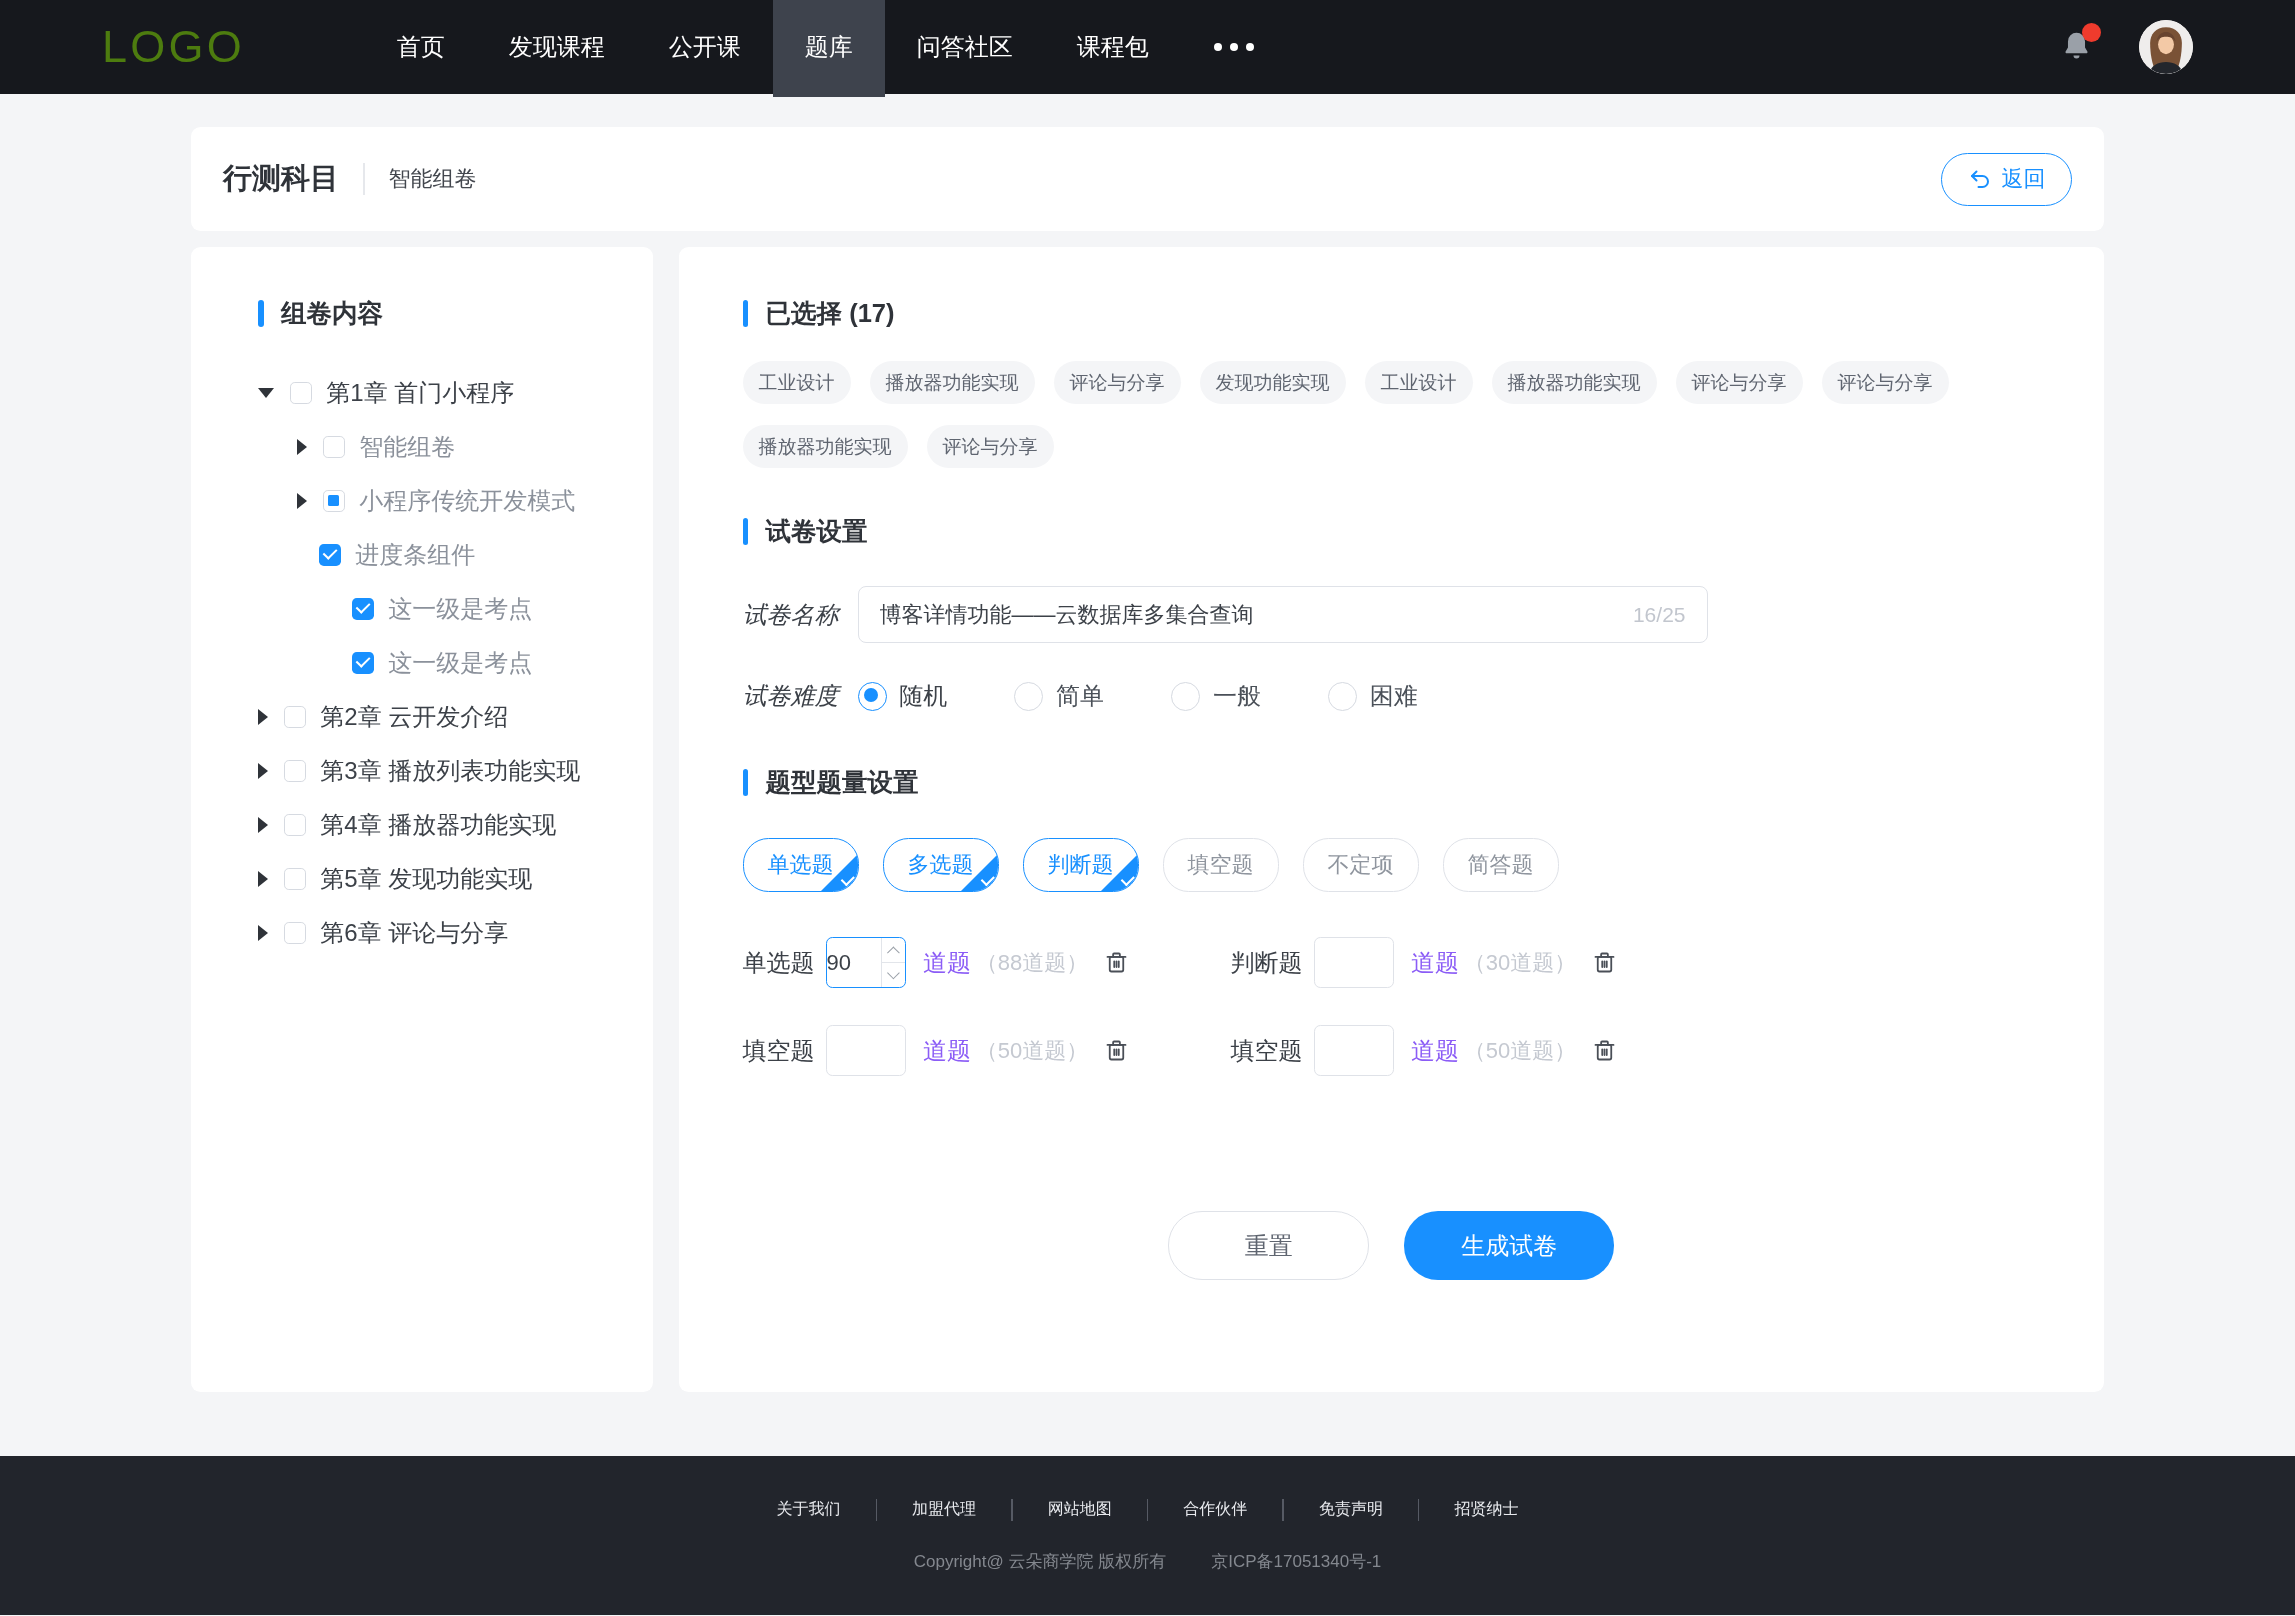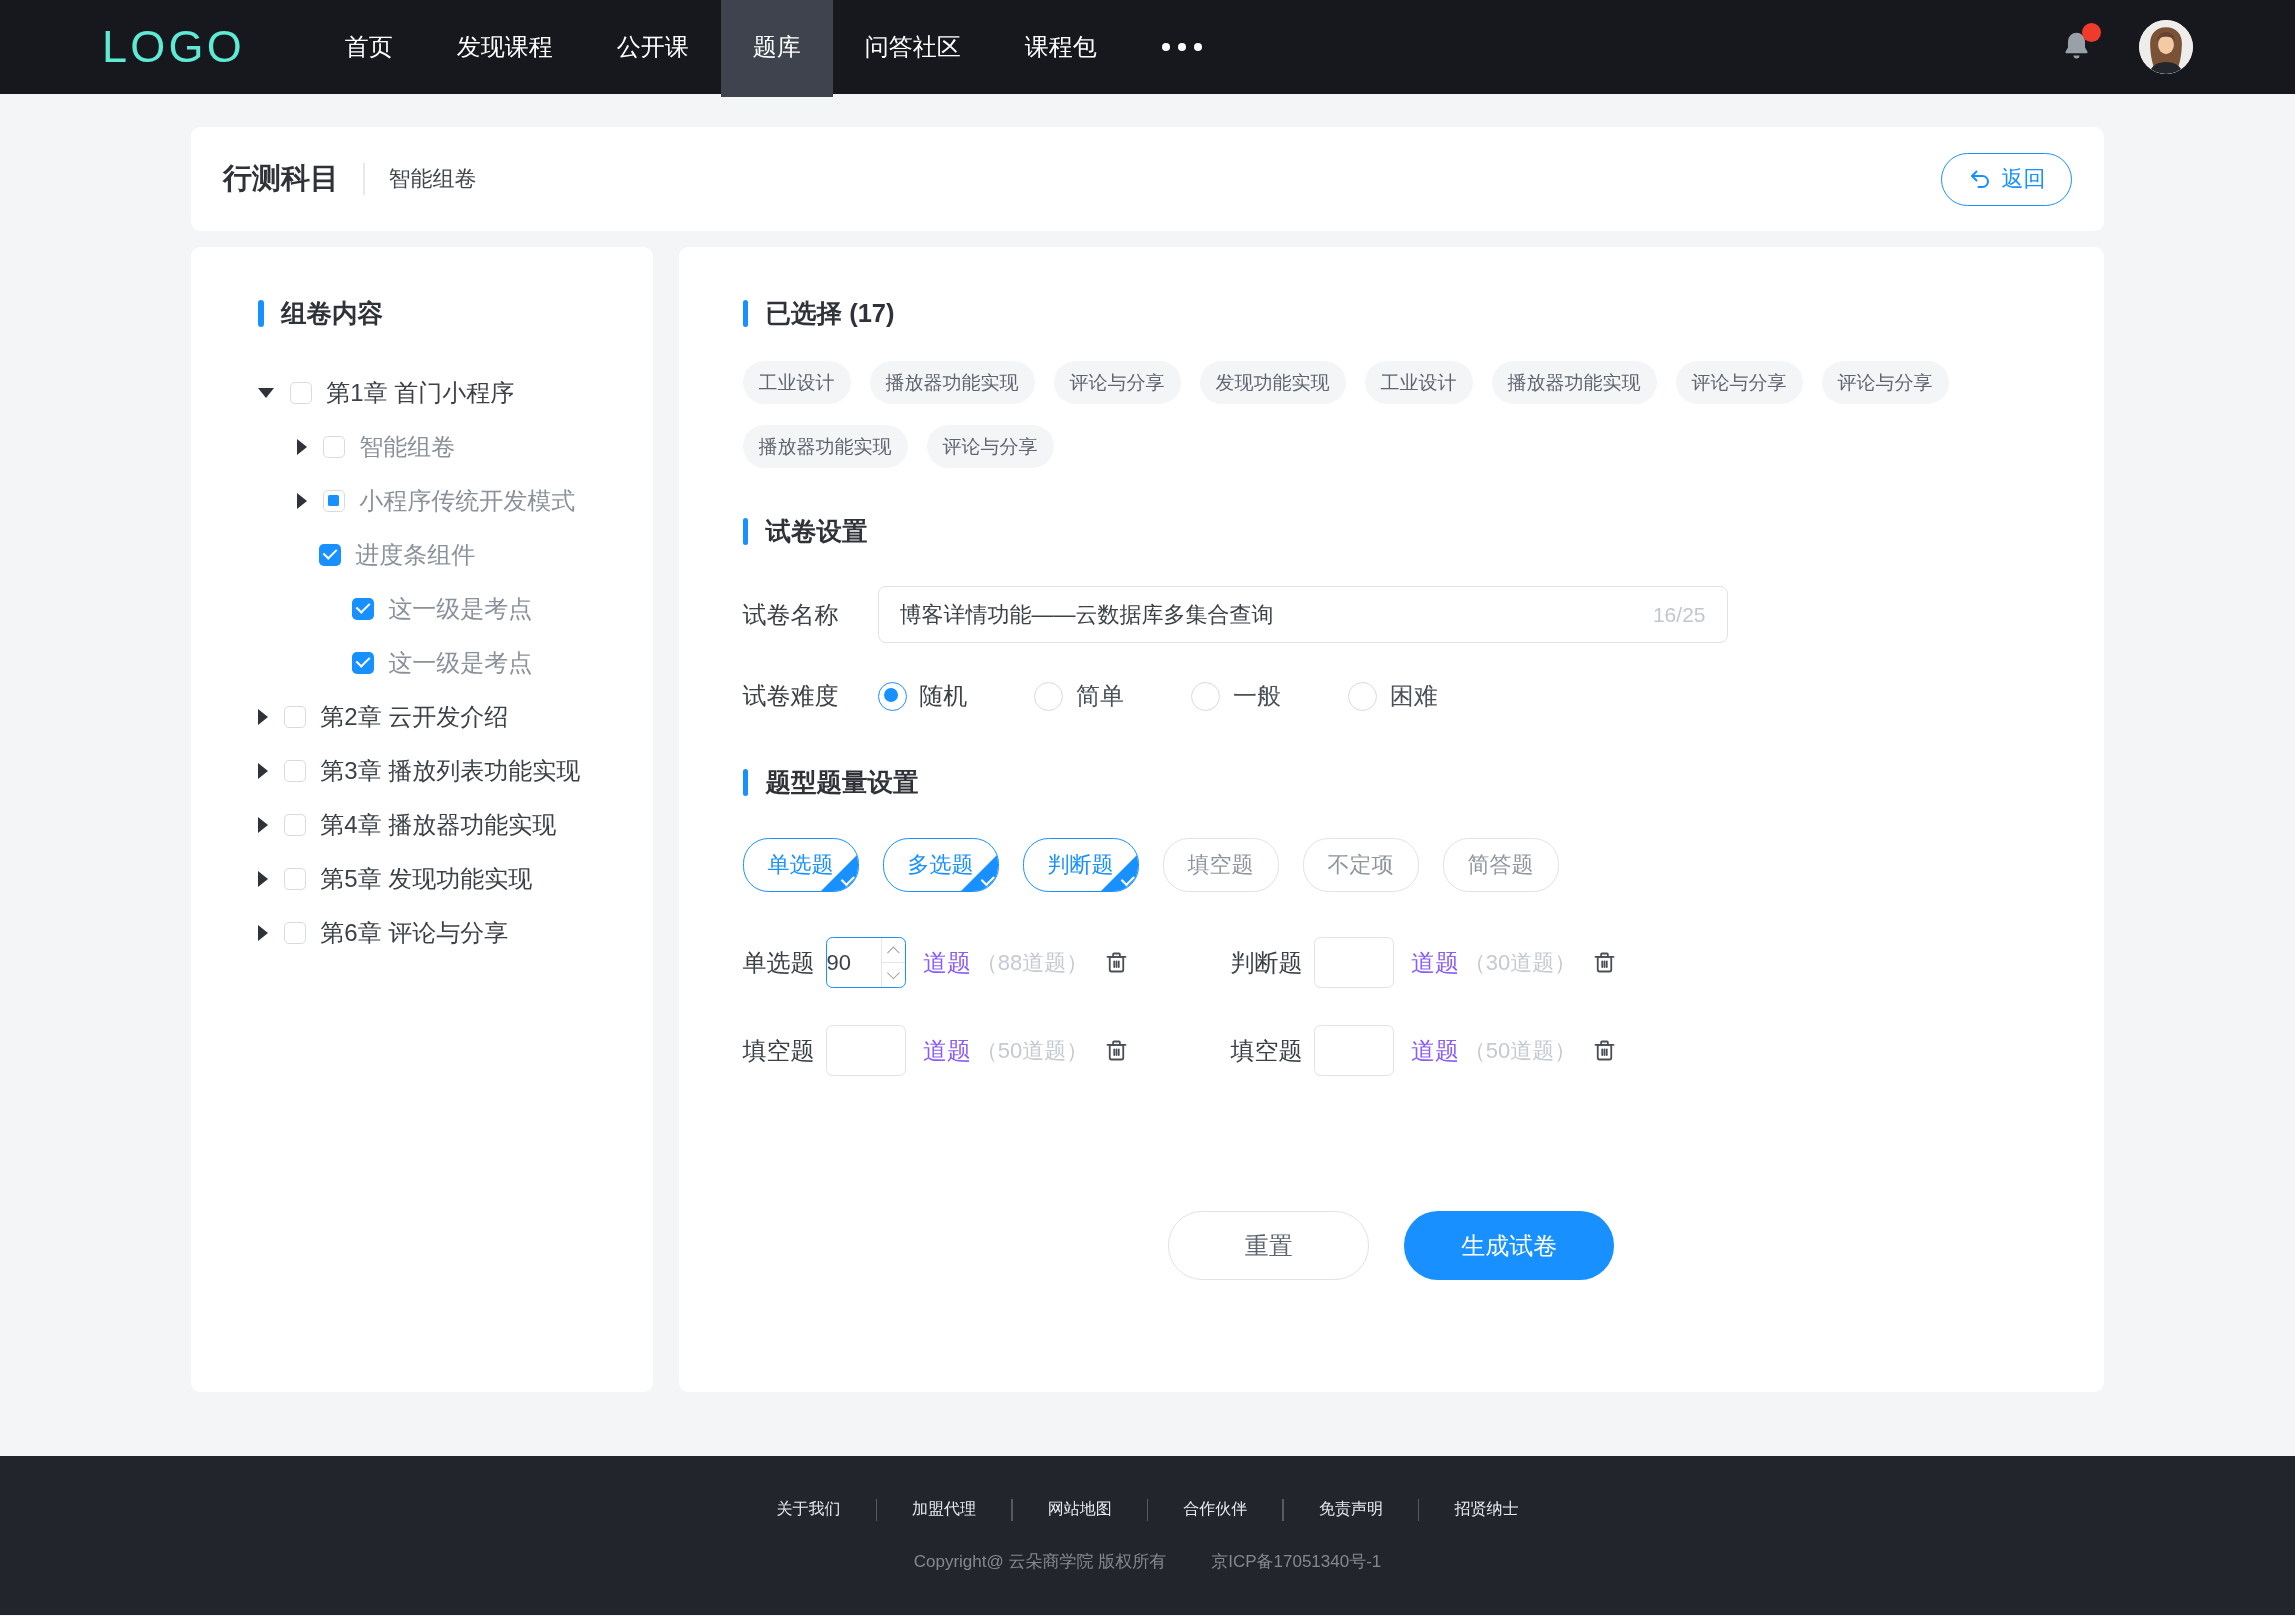--- a/index.html
+++ b/index.html
@@ -1,21 +1,21 @@
 <!DOCTYPE html>
 <html style="font-size:12.8px"><head>
 <meta charset="utf-8">
 <style>
   * { margin:0; padding:0; box-sizing:border-box; }
   html,body { width:2295px; height:1616px; overflow:hidden; }
   body { background:#f4f5f7; font-family:"Liberation Sans","DejaVu Sans",sans-serif; color:#3c4148; }
 
   
   .topnav { height:94px; background:#16181d; display:flex; align-items:center; padding:0 102px; }
-  .logo { font-size:45px; color:#5eead4; letter-spacing:3.2px; font-weight:400; margin-right:68px; }
+  .logo { font-size:45px; color:#4d7c0f; letter-spacing:3.2px; font-weight:400; margin-right:120px; }
   .nav-items { display:flex; height:100px; }
   .nav-item { display:flex; align-items:center; padding:0 32px; color:#ffffff; font-size:24px; cursor:pointer; }
   .nav-item.active { background:#3e434d; }
   .nav-more { display:flex; align-items:center; gap:8px; padding:0 33px; cursor:pointer; }
   .nav-more i { width:8px; height:8px; border-radius:50%; background:#ffffff; }
   .nav-right { margin-left:auto; display:flex; align-items:center; gap:46px; }
   .bell { position:relative; cursor:pointer; }
   .bell .badge { position:absolute; top:-6.4px; right:-8px; width:19px; height:19px; border-radius:50%; background:#ef3b2d; }
   .avatar { width:54px; height:54px; border-radius:50%; overflow:hidden; cursor:pointer; background:#efedec; }
 
@@ -52,21 +52,21 @@
   .cb.indeterminate { border:1.6px solid #d6dae1; background:#fff; }
   .cb.indeterminate::after { content:""; position:absolute; left:4px; top:4px; width:11px; height:11px; border-radius:1.6px; background:#1890ff; }
 
   
   .tags { margin-top:30px; display:flex; flex-wrap:wrap; gap:21px 19px; max-width:1243px; }
   .tag { height:43px; padding:0 16px; background:#f4f5f7; border-radius:21.5px; display:flex; align-items:center; font-size:19px; color:#5f6570; }
 
   
   .sec-paper { margin-top:46px; }
   .form-row { display:flex; align-items:center; margin-top:37px; }
-  .form-label { width:99px; font-size:24px; color:#3c4148; margin-right:36px; flex-shrink:0; }
+  .form-label { width:99px; font-size:24px; color:#3c4148; margin-right:16px; flex-shrink:0;font-style:italic; }
   .name-input { width:850px; height:57px; border:1.6px solid #dfe2e8; border-radius:8px; display:flex; align-items:center; padding:8px 21px; background:#fff; }
   .name-input input { border:none; outline:none; flex:1; font-size:22px; color:#3c4148; background:transparent; font-family:inherit; }
   .counter { font-size:21px; color:#c2c6ce; margin-left:16px; }
   .radio-opt { display:flex; align-items:center; margin-right:67px; cursor:pointer; }
   .radio { width:29px; height:29px; border-radius:50%; margin-right:12.8px; position:relative; }
   .radio.off { border:1.6px solid #d6dae1; background:#fff; }
   .radio.on { border:1.6px solid #1890ff; background:#fff; }
   .radio.on::after { content:""; position:absolute; left:5.6px; top:5.6px; width:14.3px; height:14.3px; border-radius:50%; background:#1890ff; }
   .radio-label { font-size:24px; color:#4a5058; }
 

